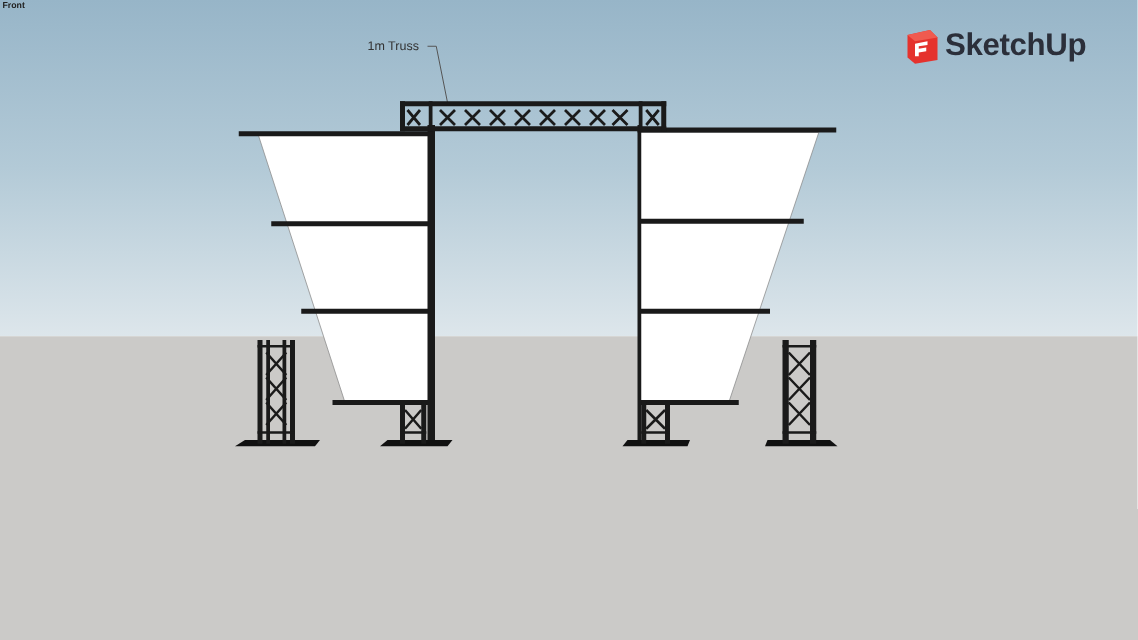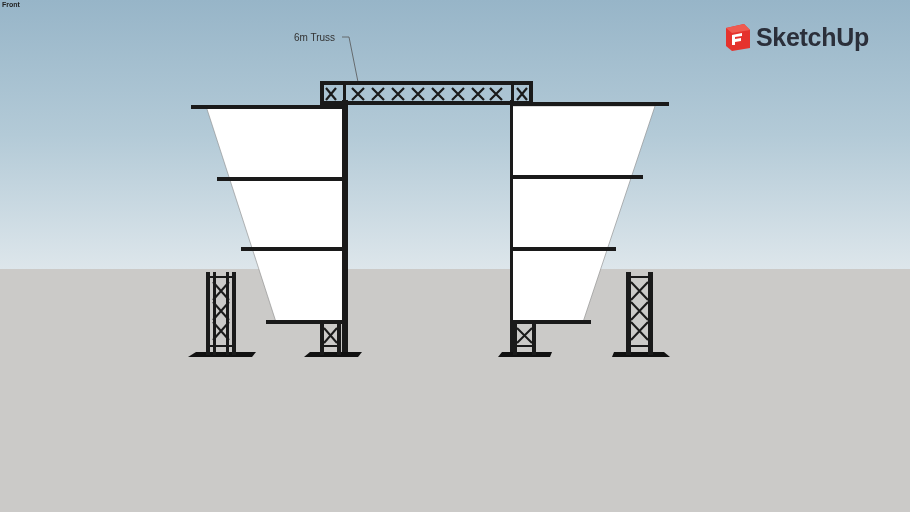--- a/index.html
+++ b/index.html
@@ -2,21 +2,21 @@
 <html><head>
 <meta charset="utf-8">
 <style>
   html, body { margin:0; padding:0; }
   body { width:910px; height:512px; overflow:hidden; position:relative; font-family:"Liberation Sans", sans-serif; }
   .viewport { position:absolute; left:0; top:0; width:910px; height:512px; }
   .sky { position:absolute; left:0; top:0; width:910px; height:269px;
          background: linear-gradient(to bottom, #97b5c8 0%, #b3cad7 50%, #dde6eb 100%); }
   .ground { position:absolute; left:0; top:269px; width:910px; height:243px; background:#cbcac8; }
   .scene-label { position:absolute; left:2px; top:1px; font-size:7px; color:#222; font-weight:bold; }
-  .logo { position:absolute; left:724px; top:22px; display:flex; align-items:center; gap:4px; }
+  .logo { position:absolute; left:724px; top:22px; display:flex; align-items:flex-start; gap:4px; }
   .logo-text { font-size:25px; font-weight:bold; color:#2b2f3a; letter-spacing:-0.3px; }
   .callout { position:absolute; left:294px; top:32px; font-size:10px; color:#333; }
   svg.model { position:absolute; left:0; top:0; }
 </style>
 </head>
 <body>
 
 <div class="viewport">
   <div class="sky"></div>
   <div class="ground"></div>
@@ -25,21 +25,21 @@
 
   <div class="logo">
     <svg width="28" height="30" viewBox="0 0 28 30">
       <polygon points="2,6 20,2 26,8 26,26 8,29 2,24" fill="#e5322d"></polygon>
       <polygon points="2,6 20,2 26,8 8,11" fill="#f05a4f"></polygon>
       <path d="M8 13 L18 11 L18 14 L11 15 L11 17 L17 16 L17 19 L11 20 L11 23 L8 23 Z" fill="#fff"></path>
     </svg>
     <span class="logo-text">SketchUp</span>
   </div>
 
-  <div class="callout">6m Truss</div>
+  <div class="callout">1m Truss</div>
 
   <svg class="model" width="910" height="512" viewBox="0 0 910 512">
 
     <polyline points="342,37 349,37 358,82" fill="none" stroke="#555" stroke-width="0.8"></polyline>
 
     <polygon points="206,106 344,106 344,322 276,322" fill="#ffffff" stroke="#888" stroke-width="0.6"></polygon>
 
     <polygon points="512,106 655,106 583,322 512,322" fill="#ffffff" stroke="#888" stroke-width="0.6"></polygon>
 
     <g fill="#1a1a1a">

